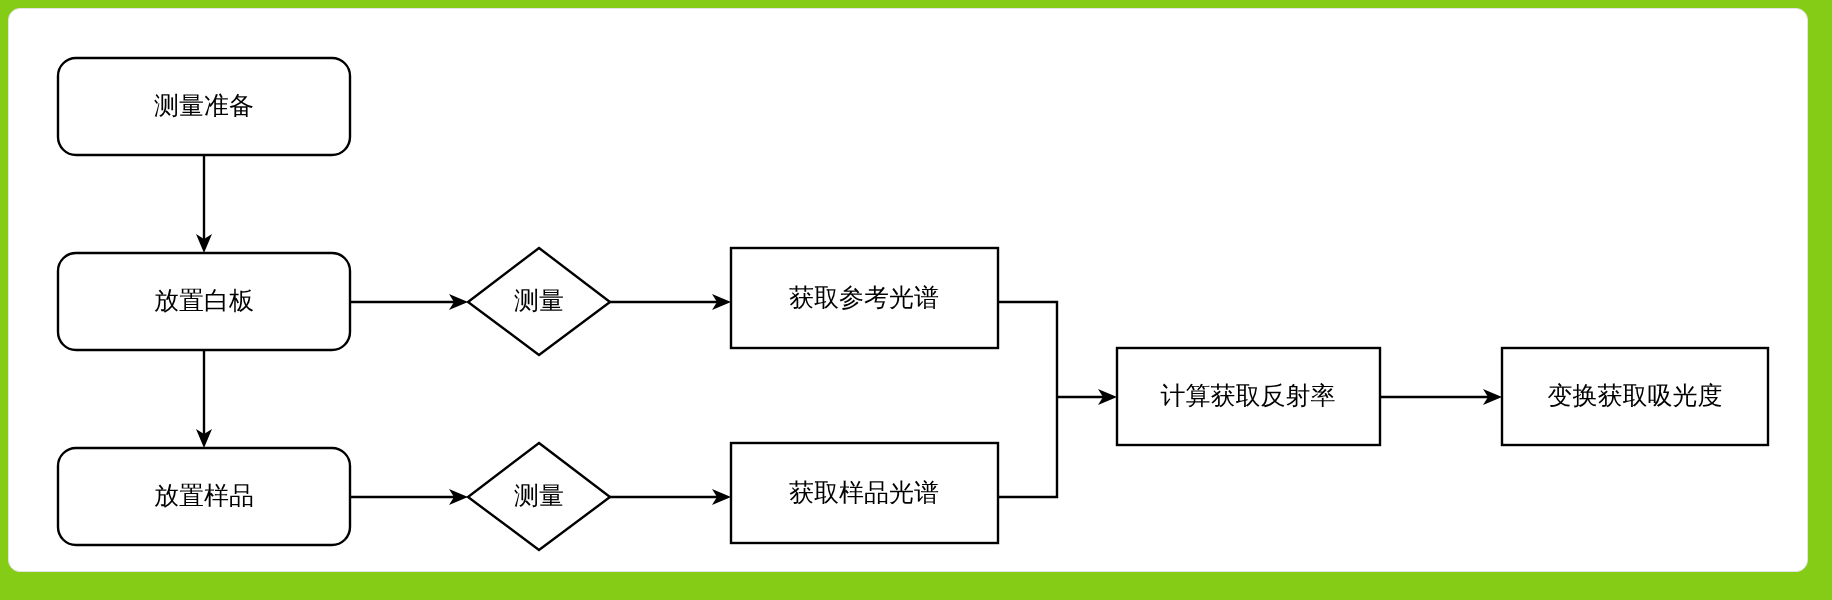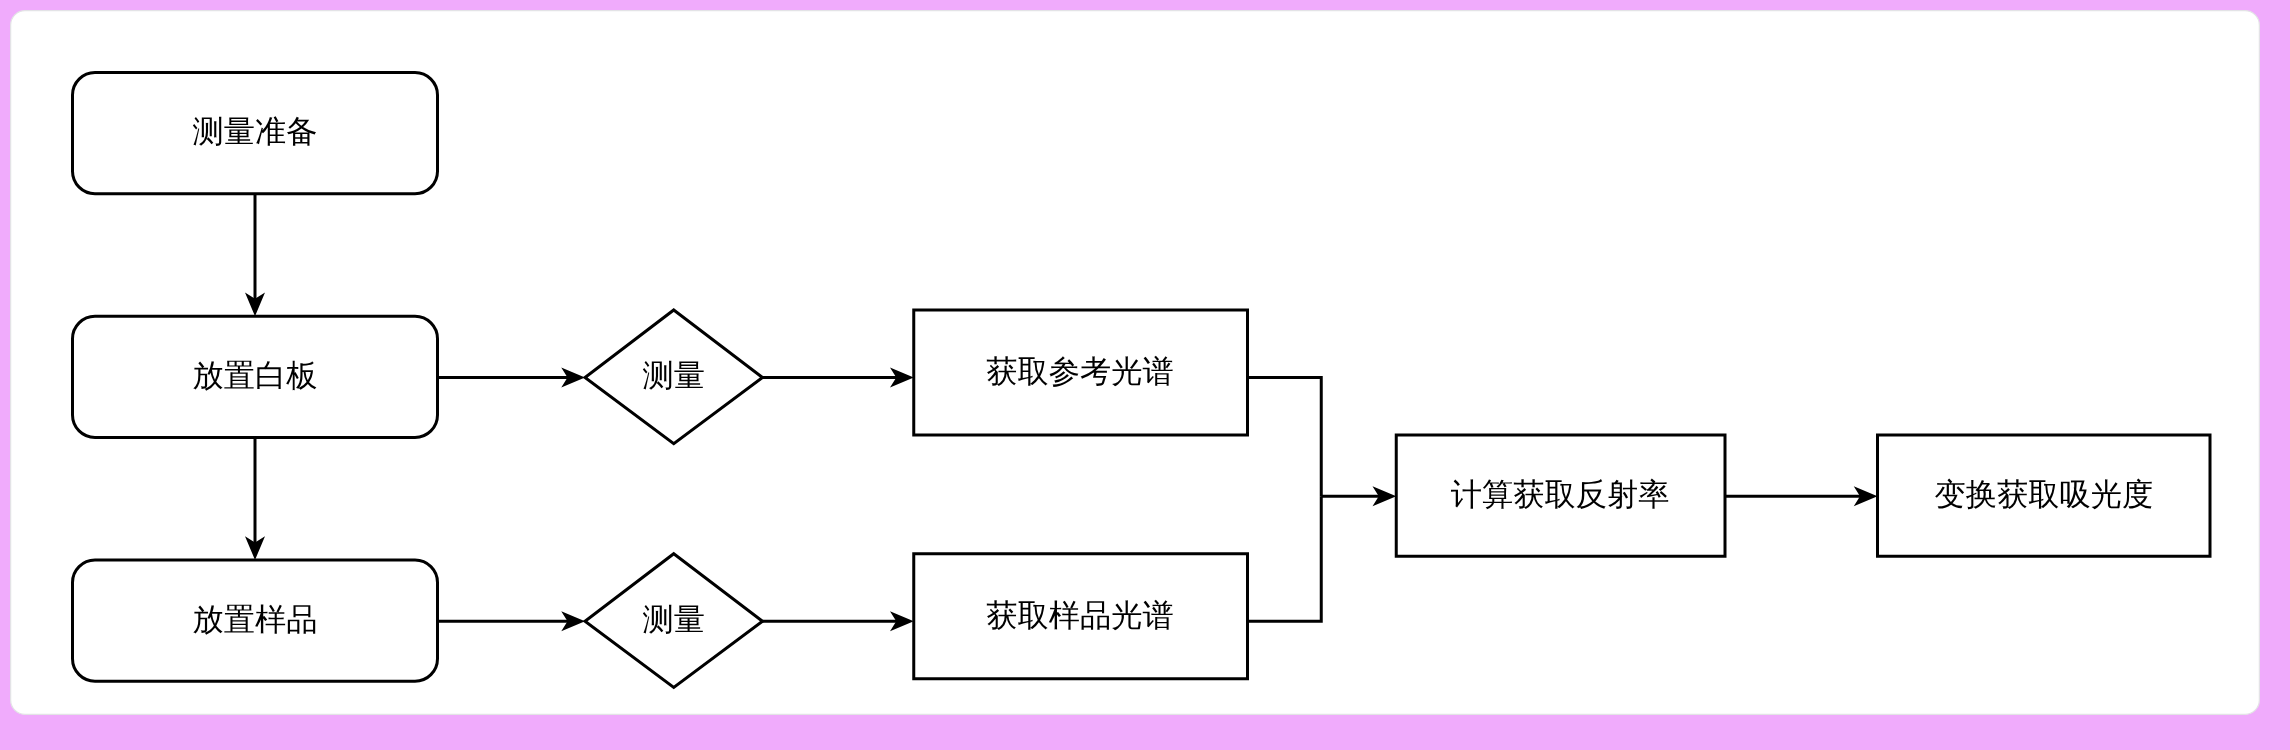--- a/index.html
+++ b/index.html
@@ -5,21 +5,21 @@
   html, body {
     margin: 0;
     padding: 0;
     background: #ffffff;
     font-family: "Liberation Sans", "DejaVu Sans", sans-serif;
   }
   #page {
     position: relative;
     width: 1832px;
     height: 600px;
-    background: #f0abfc;
+    background: #84cc16;
     overflow: hidden;
   }
   #canvas-frame {
     position: absolute;
     left: 8px;
     top: 8px;
     width: 1800px;
     height: 564px;
     border: 1.5px solid #e3e3e6;
     border-radius: 12px;

